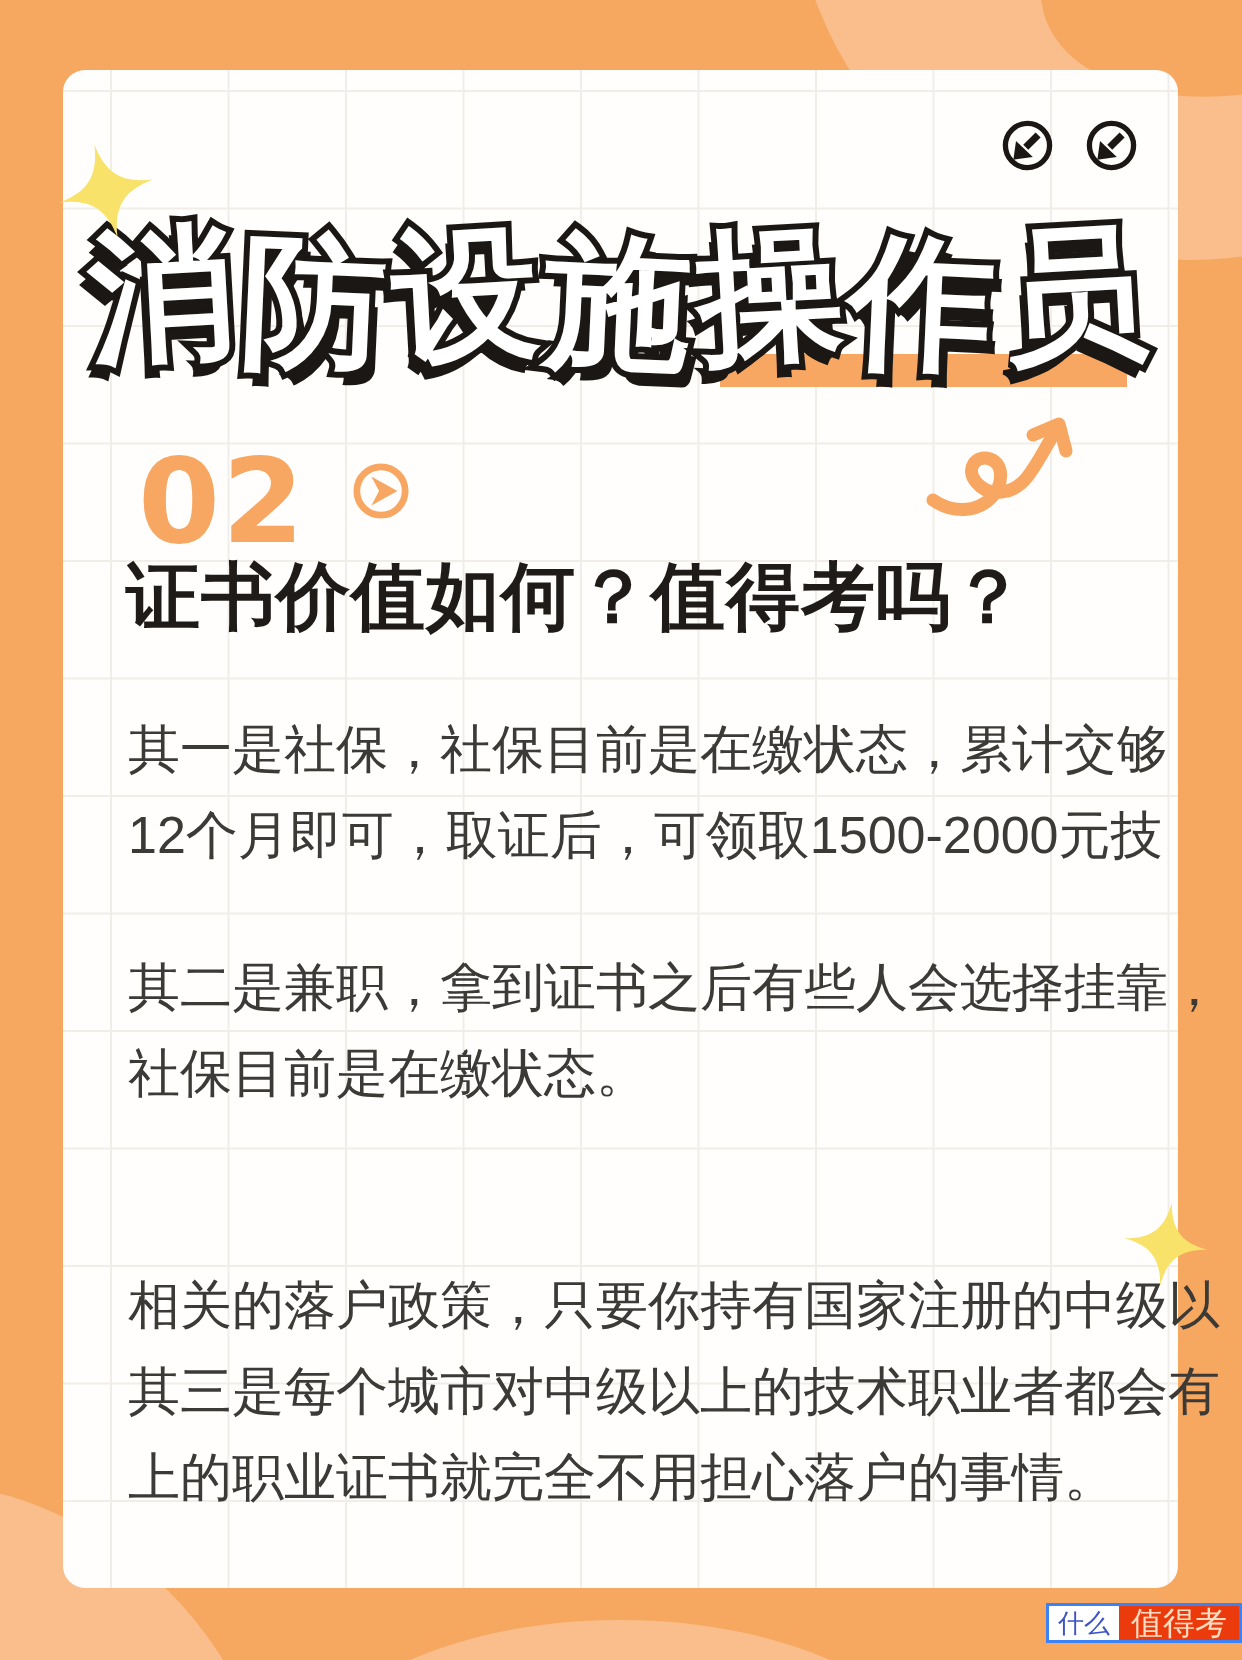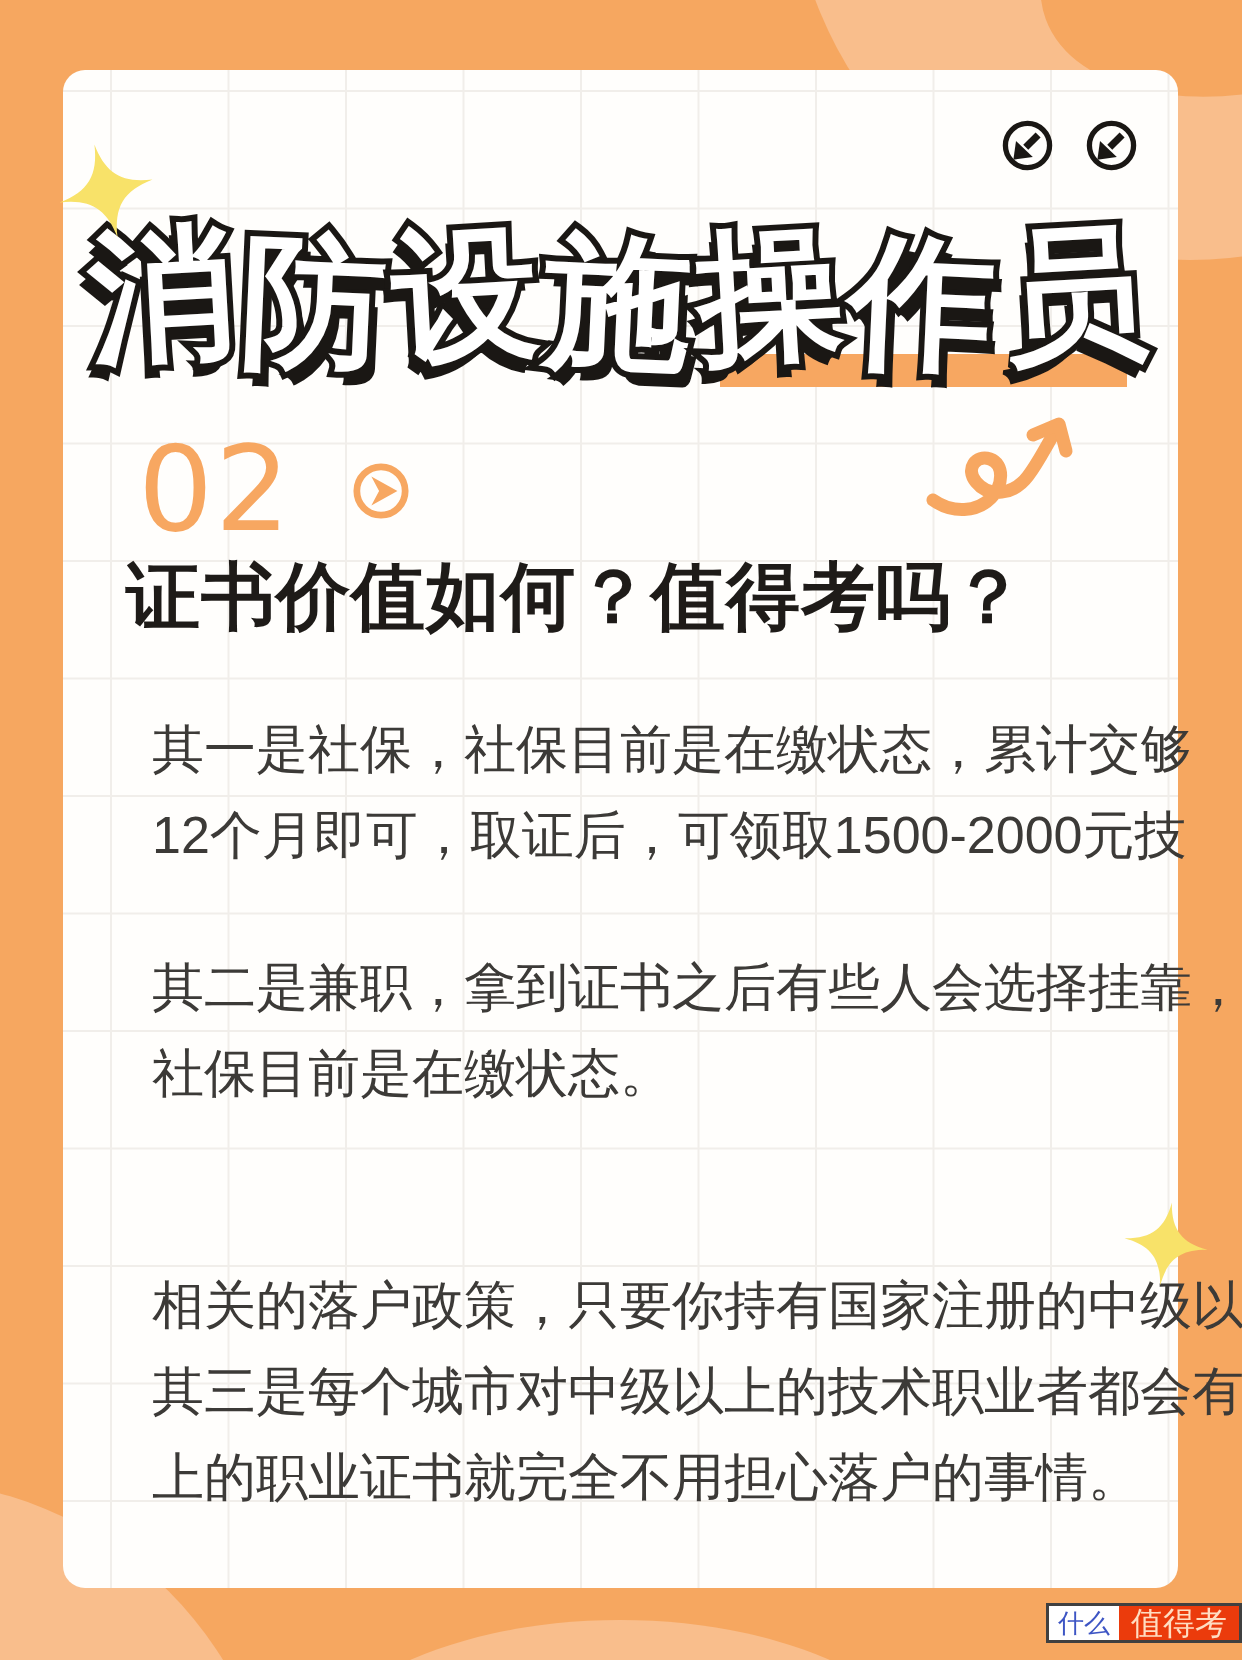--- a/index.html
+++ b/index.html
@@ -40,41 +40,41 @@
   }
   .poster-title .ch{
     display:inline-block;
     -webkit-text-stroke:12px #1A1714;
     paint-order:stroke fill;
   }
   .poster-title .ch:nth-child(odd){transform:rotate(-3.2deg);text-shadow:-8px 13px 0 #1A1714;}
   .poster-title .ch:nth-child(even){transform:rotate(2.6deg) translateY(9px);text-shadow:9px 13px 0 #1A1714;}
   
   .section-number{
-    position:absolute;left:75px;top:360px;
-    font-size:118px;line-height:118px;font-weight:normal;color:#F7A761;letter-spacing:2px;
+    position:absolute;left:75px;top:372px;
+    font-size:118px;line-height:118px;font-weight:bold;color:#F7A761;letter-spacing:2px;
     font-family:"DejaVu Sans","Liberation Sans",sans-serif;
   }
   .play-icon{position:absolute;left:289px;top:392px;}
   .arrow-doodle{position:absolute;left:862px;top:332px;}
   
   .section-heading{
     position:absolute;left:63px;top:478px;
     font-size:74px;font-weight:bold;color:#1E1B18;letter-spacing:1px;white-space:nowrap;text-align:right;
   }
   
-  .paragraph{position:absolute;left:65px;right:38px;color:#3C3A37;margin-left:24px;}
+  .paragraph{position:absolute;left:65px;right:38px;color:#3C3A37;}
   .paragraph .pline{font-size:52px;line-height:86px;font-weight:500;white-space:nowrap;}
   .p1{top:636px;}
   .p2{top:874px;}
   .p3{top:1192px;}
   
   .tag-group{
     position:absolute;top:1603px;right:0px;z-index:6;
-    display:flex;align-items:center;background:#404040;padding:3px;height:34px;
+    display:flex;align-items:center;background:#3b82f6;padding:3px;height:34px;
   }
   .tag-left{
     background:#FFFFFF;color:#3D55C4;font-size:26px;line-height:34px;
     padding:0 9px;font-weight:500;
   }
   .tag-right{
     background:#EB3B0C;color:#FFDDC2;font-size:32px;line-height:34px;
     padding:0 12px;font-weight:500;
   }
 </style>

